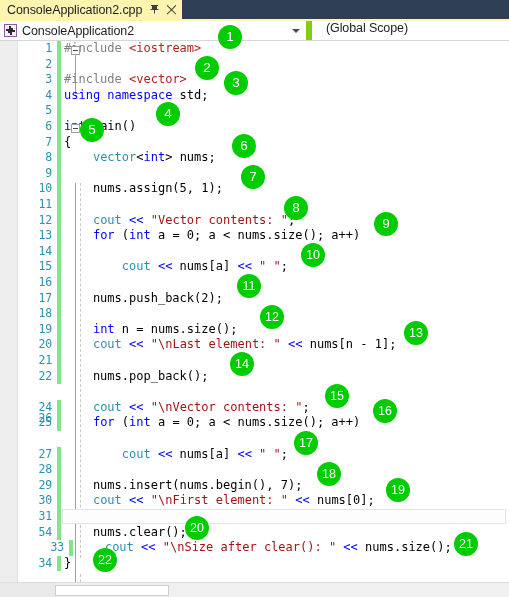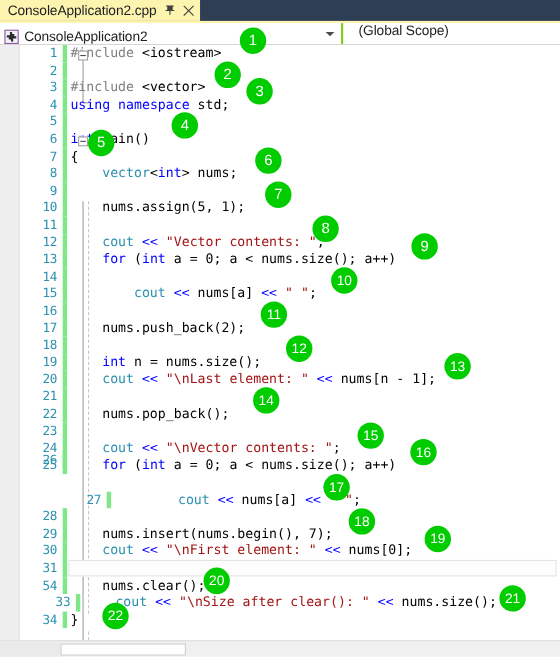--- a/index.html
+++ b/index.html
@@ -79,25 +79,25 @@
     width: 509px; height: 20px;
     background: #ffffff;
     border-bottom: 1px solid #d6d6d6;
     box-sizing: border-box;
     display: flex;
     align-items: stretch;
   }
   .nav-combo {
     position: relative;
     display: flex;
-    align-items: flex-end;
+    align-items: center;
     width: 312px;
     height: 19px;
     box-sizing: border-box;
-    border-right: 2px solid #84cc16;
+    border-right: 6px solid #84cc16;
     padding-left: 4px;
   }
   .nav-icon {
     width: 13px; height: 13px;
     flex: 0 0 auto;
     border: 1px solid #8c5aa0;
     box-sizing: border-box;
     background: #f4f0f8;
     display: flex;
     align-items: center;
@@ -235,21 +235,21 @@
   .indent-guide {
     position: absolute;
     width: 0;
     border-left: 1px dashed #c8c8c8;
   }
 
   
   .kw      { color: #0000ff; }
   .pp      { color: #808080; }
   .str     { color: #a31515; }
-  .hdr     { color: #000000; }
+  .hdr     { color: #b91c1c; }
   .type    { color: #2b91af; }
   .op-blue { color: #0000ff; }
   .teal    { color: #2b91af; }
 
   
   .badge {
     position: absolute;
     border-radius: 50%;
     background: #00cc00;
     color: #ffffff;
@@ -351,25 +351,24 @@
         <div class="line" style="top: 187.2px; position: absolute; left: 0px; right: 0px;"><span class="ln">13</span><span class="changebar"></span><span class="codetext">    <span class="kw">for</span> (<span class="kw">int</span> a = 0; a &lt; nums.size(); a++)</span></div>
         <div class="line" style="top: 202.8px; position: absolute; left: 0px; right: 0px;"><span class="ln">14</span><span class="changebar"></span><span class="codetext"></span></div>
         <div class="line" style="top: 218.4px; position: absolute; left: 0px; right: 0px;"><span class="ln">15</span><span class="changebar"></span><span class="codetext">        <span class="teal">cout</span> <span class="op-blue">&lt;&lt;</span> nums[a] <span class="op-blue">&lt;&lt;</span> <span class="str">" "</span>;</span></div>
         <div class="line" style="top: 234px; position: absolute; left: 0px; right: 0px;"><span class="ln">16</span><span class="changebar"></span><span class="codetext"></span></div>
         <div class="line" style="top: 249.6px; position: absolute; left: 0px; right: 0px;"><span class="ln">17</span><span class="changebar"></span><span class="codetext">    nums.push_back(2);</span></div>
         <div class="line" style="top: 265.2px; position: absolute; left: 0px; right: 0px;"><span class="ln">18</span><span class="changebar"></span><span class="codetext"></span></div>
         <div class="line" style="top: 280.8px; position: absolute; left: 0px; right: 0px;"><span class="ln">19</span><span class="changebar"></span><span class="codetext">    <span class="kw">int</span> n = nums.size();</span></div>
         <div class="line" style="top: 296.4px; position: absolute; left: 0px; right: 0px;"><span class="ln">20</span><span class="changebar"></span><span class="codetext">    <span class="teal">cout</span> <span class="op-blue">&lt;&lt;</span> <span class="str">"\nLast element: "</span> <span class="op-blue">&lt;&lt;</span> nums[n - 1];</span></div>
         <div class="line" style="top: 312px; position: absolute; left: 0px; right: 0px;"><span class="ln">21</span><span class="changebar"></span><span class="codetext"></span></div>
         <div class="line" style="top: 327.6px; position: absolute; left: 0px; right: 0px;"><span class="ln">22</span><span class="changebar"></span><span class="codetext">    nums.pop_back();</span></div>
-        <div class="line" style="top: 343.2px; position: absolute; left: 0px; right: 0px;"><span class="ln">23</span><span class="changebar"></span><span class="codetext"></span></div>
         <div class="line" style="top: 358.8px; position: absolute; left: 0px; right: 0px;"><span class="ln">24</span><span class="changebar"></span><span class="codetext">    <span class="teal">cout</span> <span class="op-blue">&lt;&lt;</span> <span class="str">"\nVector contents: "</span>;</span></div>
         <div class="line" style="top: 374.4px; position: absolute; left: 0px; right: 0px;"><span class="ln">25</span><span class="changebar"></span><span class="codetext">    <span class="kw">for</span> (<span class="kw">int</span> a = 0; a &lt; nums.size(); a++)</span></div>
         <div class="line" style="top: 370px; position: absolute; left: 0px; right: 0px;"><span class="ln">26</span><span class="changebar"></span><span class="codetext"></span></div>
-        <div class="line" style="top: 405.6px; position: absolute; left: 0px; right: 0px; margin-left: 40px;"><span class="ln">27</span><span class="changebar"></span><span class="codetext">        <span class="teal">cout</span> <span class="op-blue">&lt;&lt;</span> nums[a] <span class="op-blue">&lt;&lt;</span> <span class="str">" "</span>;</span></div>
+        <div class="line" style="top: 405.6px; position: absolute; left: 0px; right: 0px;"><span class="ln">27</span><span class="changebar"></span><span class="codetext">        <span class="teal">cout</span> <span class="op-blue">&lt;&lt;</span> nums[a] <span class="op-blue">&lt;&lt;</span> <span class="str">" "</span>;</span></div>
         <div class="line" style="top: 421.2px; position: absolute; left: 0px; right: 0px; text-decoration: underline;"><span class="ln">28</span><span class="changebar"></span><span class="codetext"></span></div>
         <div class="line" style="top: 436.8px; position: absolute; left: 0px; right: 0px;"><span class="ln">29</span><span class="changebar"></span><span class="codetext">    nums.insert(nums.begin(), 7);</span></div>
         <div class="line" style="top: 452.4px; position: absolute; left: 0px; right: 0px; padding-left: 24px;"><span class="ln">30</span><span class="changebar"></span><span class="codetext">    <span class="teal">cout</span> <span class="op-blue">&lt;&lt;</span> <span class="str">"\nFirst element: "</span> <span class="op-blue">&lt;&lt;</span> nums[0];</span></div>
         <div class="line current" style="top: 468px; position: absolute; left: 0px; right: 0px;"><div class="curbox"></div><span class="ln">31</span><span class="changebar"></span><span class="codetext"></span></div>
         <div class="line" style="top: 483.6px; position: absolute; left: 0px; right: 0px;"><span class="ln">54</span><span class="changebar"></span><span class="codetext">    nums.clear();</span></div>
         <div class="line" style="top: 499.2px; position: absolute; left: 12px; right: 0px;"><span class="ln">33</span><span class="changebar"></span><span class="codetext">    <span class="teal">cout</span> <span class="op-blue">&lt;&lt;</span> <span class="str">"\nSize after clear(): "</span> <span class="op-blue">&lt;&lt;</span> nums.size();</span></div>
         <div class="line" style="top: 514.8px; position: absolute; left: 0px; right: 0px;"><span class="ln">34</span><span class="changebar"></span><span class="codetext">}</span></div>
       </div>
 
     <div class="outline-box" style="left:71px; top:5px;"></div>

